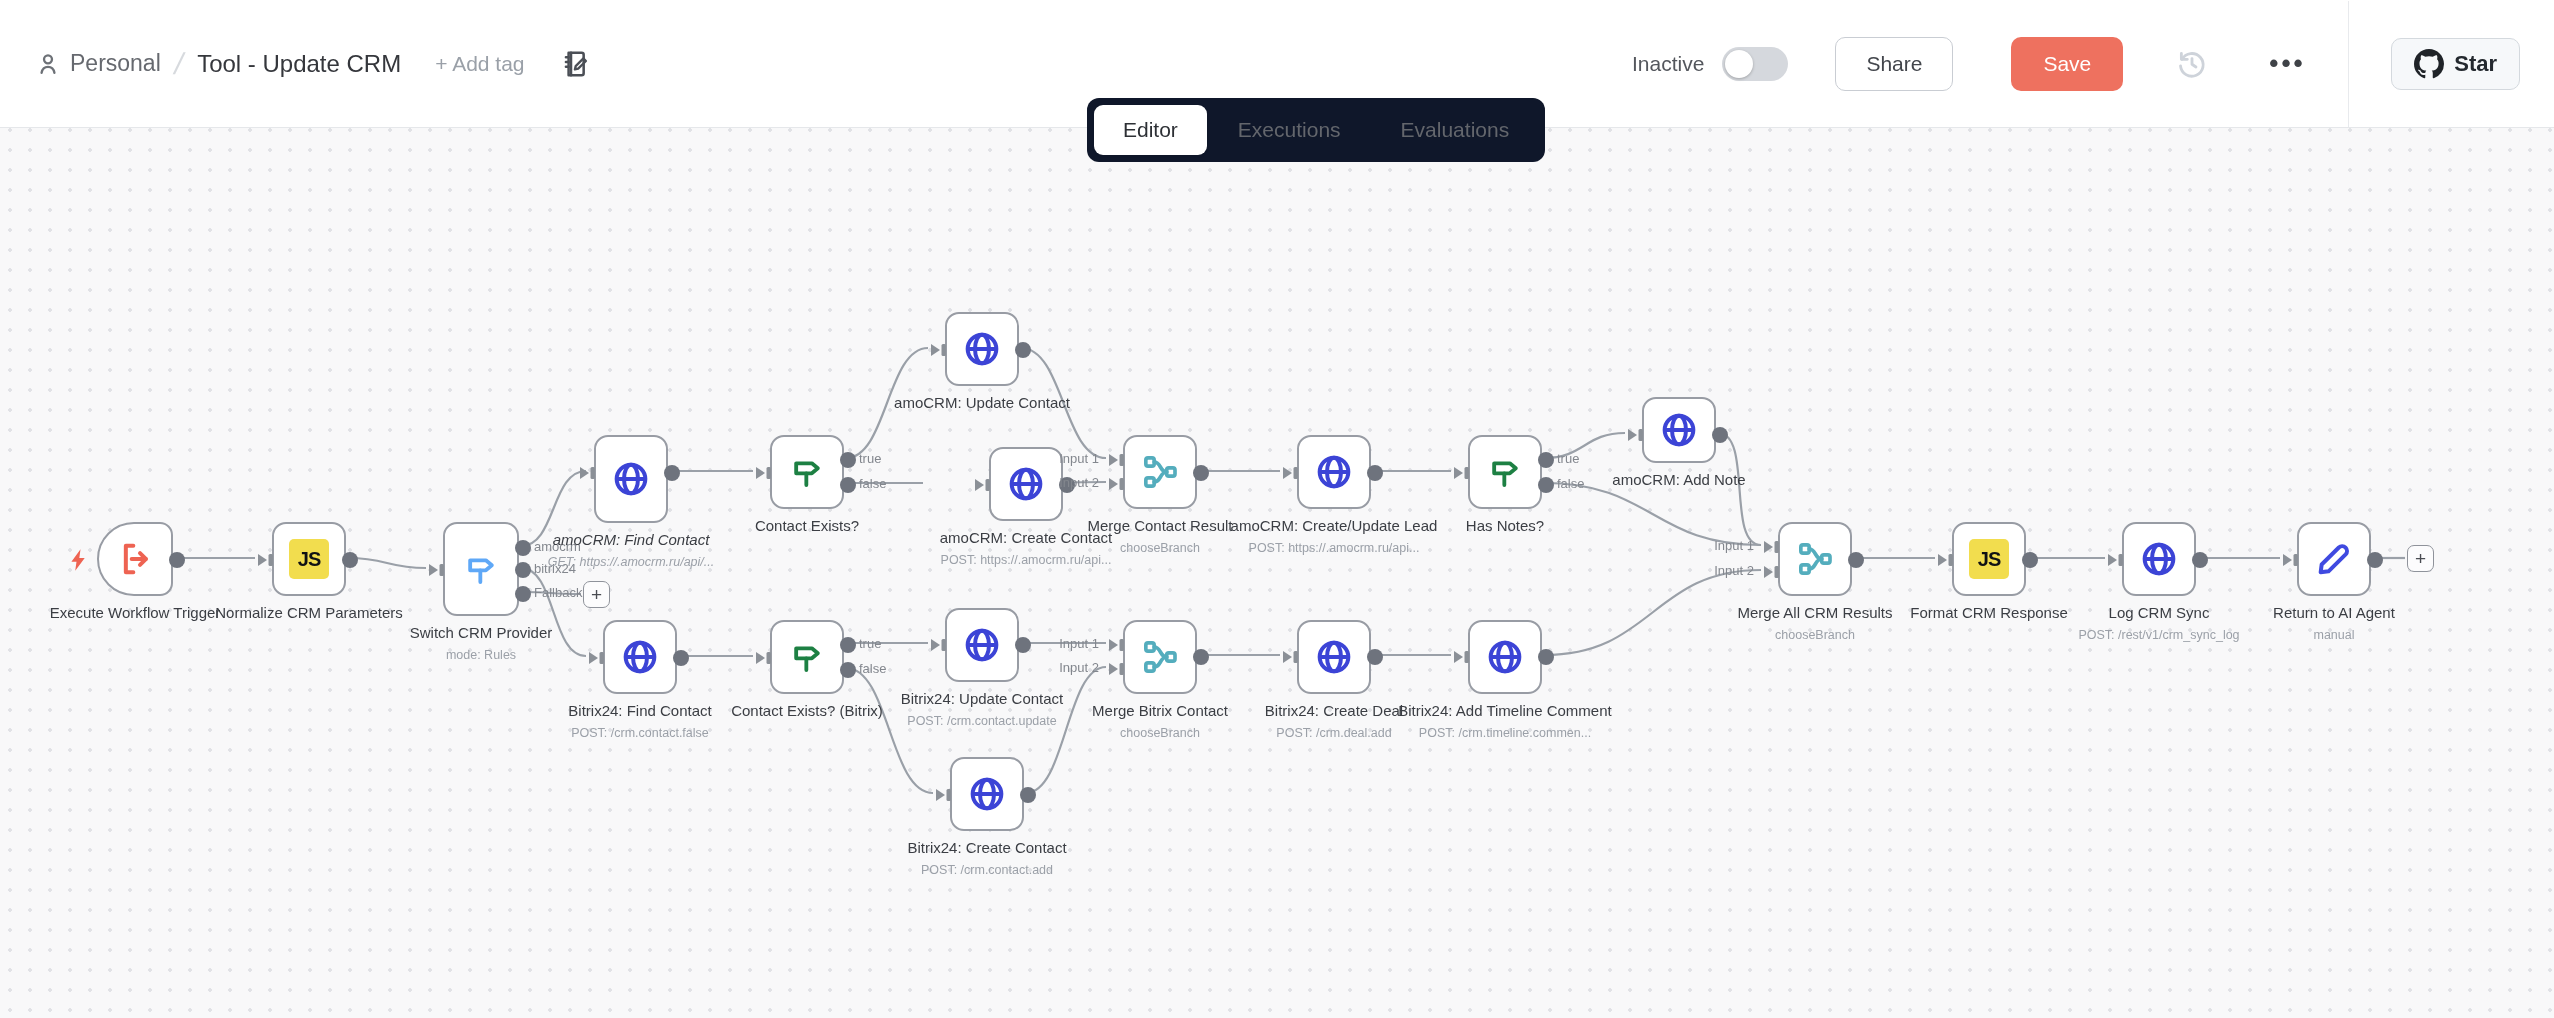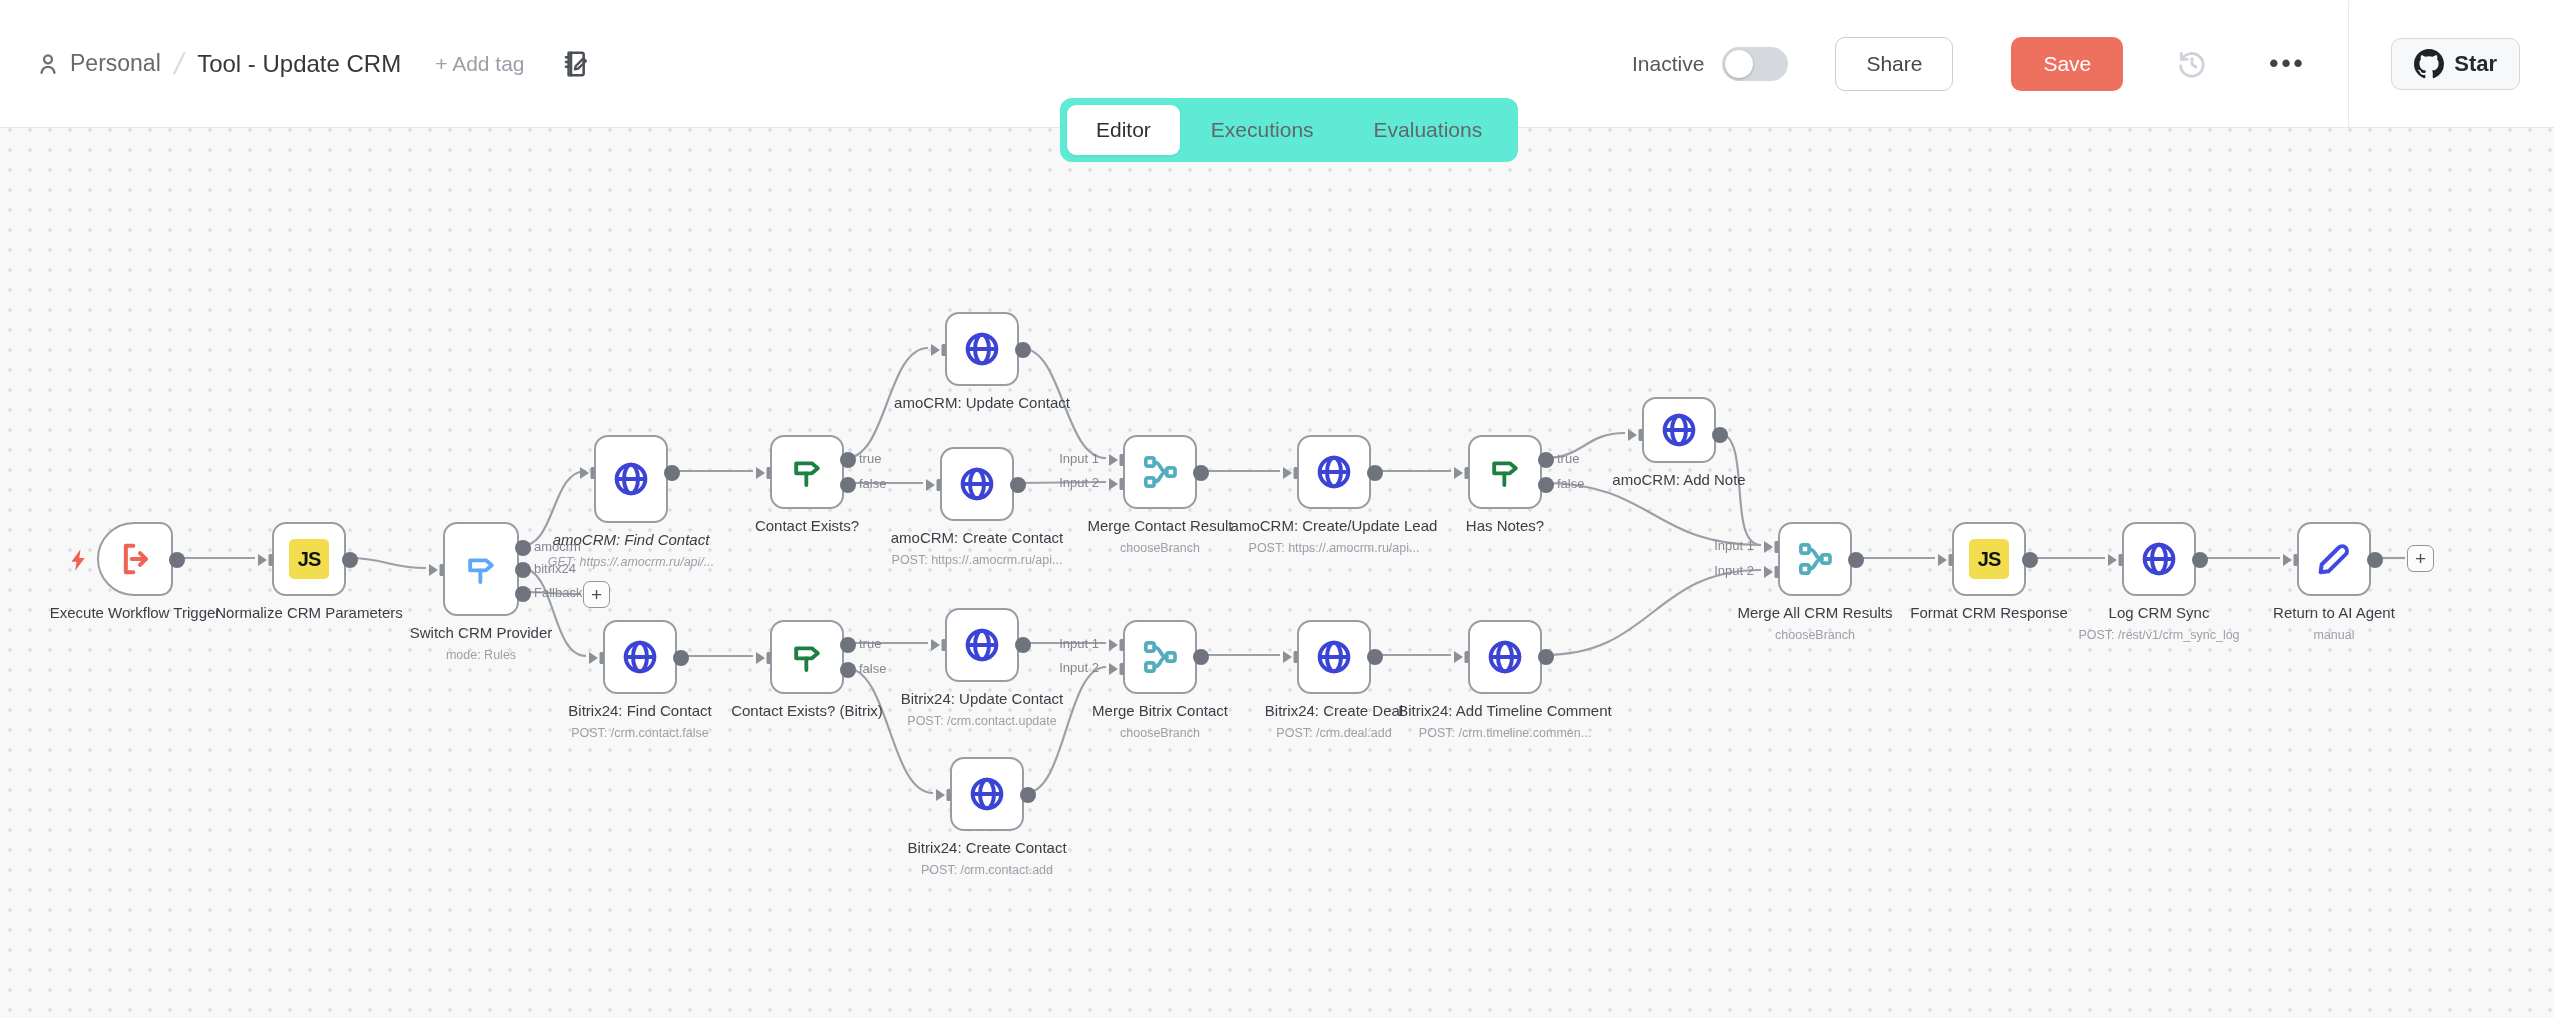--- a/index.html
+++ b/index.html
@@ -29,21 +29,21 @@
   .btn-share{height:54px;padding:0 30px;border:1.6px solid #c9cdd3;background:#fff;color:#43464c;margin-left:47px;}
   .btn-save{height:54px;padding:0 32px;background:#ee715f;color:#fff;margin-left:58px;}
   .hist{margin-left:52px;display:flex;cursor:pointer;}
   .hist svg{width:34px;height:34px;}
   .more{margin-left:60px;color:#3f4247;font-size:26px;font-weight:700;letter-spacing:3px;cursor:pointer;line-height:0.4;}
   .hdiv{width:1.6px;height:126px;background:#e8eaed;margin:0 42px;}
   .btn-star{height:52px;padding:0 22px;background:#f6f8fa;border:1.6px solid #d4d9de;color:#24292f;font-weight:700;font-size:22px;gap:10px;}
   .btn-star svg{width:30px;height:30px;}
 
   
-  .tabsbar{position:absolute;left:1060px;top:98px;height:64px;background:#5eead4;border-radius:12px;
+  .tabsbar{position:absolute;left:1087px;top:98px;height:64px;background:#0f172a;border-radius:12px;
     display:flex;align-items:center;padding:0 7px;gap:2px;z-index:6;}
   .tab{font-size:21px;color:#63666c;padding:0 29px;height:50px;display:flex;align-items:center;border-radius:9px;cursor:pointer;white-space:nowrap;}
   .tab.active{background:#fff;color:#2d3035;font-weight:500;box-shadow:0 1px 3px rgba(0,0,0,.08);}
 
   
   .node{position:absolute;background:#fff;border:2px solid #989ca4;border-radius:14px;box-sizing:border-box;
     display:flex;align-items:center;justify-content:center;cursor:pointer;z-index:3;}
   .node.trigger{border-radius:40px 14px 14px 40px;}
   .node-icon{display:flex;align-items:center;justify-content:center;text-align:center;}
   .node-icon svg{width:40px;height:40px;}
@@ -197,21 +197,21 @@
         </span>
         <div class="nlabel">
           <div>amoCRM: Update Contact</div>
         </div>
         <span class="pin" style="left: -17px; top: 27px;"><svg viewBox="0 0 18 18">
             <polygon points="1,3 10,9 1,15" fill="#8b9097"></polygon>
             <rect x="11.5" y="3" width="4.5" height="12" rx="1.5" fill="#8b9097"></rect>
           </svg></span>
         <span class="dot" style="left: 68px; top: 28px;"></span>
       </div>
-      <div class="node" style="left: 940px; top: 447px; width: 74px; height: 74px;">
+      <div class="node" style="left: 989px; top: 447px; width: 74px; height: 74px;">
         <span class="node-icon">
           <svg viewBox="0 0 24 24" fill="none" stroke="#3c44d6" stroke-width="2.4">
             <circle cx="12" cy="12" r="8.6"></circle>
             <path d="M3.4 12h17.2"></path>
             <ellipse cx="12" cy="12" rx="4.2" ry="8.6"></ellipse>
           </svg>
         </span>
         <div class="nlabel">
           <div>amoCRM: Create Contact</div>
           <div class="nsub">POST: https://.amocrm.ru/api...</div>

